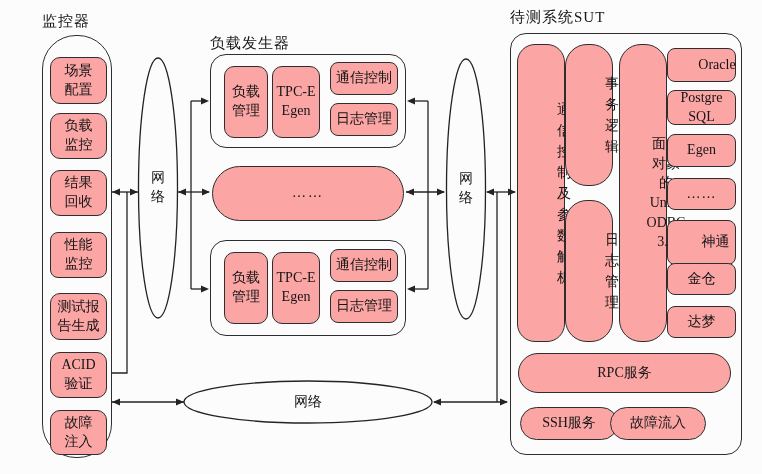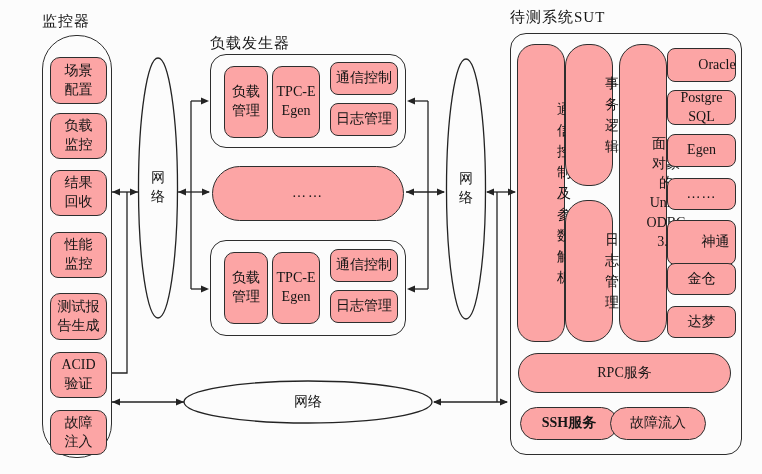--- a/index.html
+++ b/index.html
@@ -86,21 +86,21 @@
   <div class="box" style="left:667px;top:48px;width:69px;height:34px;border-radius:8px;padding-left:31px;">Oracle</div>
   <div class="box" style="left:667px;top:90px;width:69px;height:35px;border-radius:8px;">Postgre
 SQL</div>
   <div class="box" style="left:667px;top:134px;width:69px;height:33px;border-radius:8px;">Egen</div>
   <div class="box" style="left:667px;top:178px;width:69px;height:32px;border-radius:8px;letter-spacing:1px;">……</div>
   <div class="box" style="left:667px;top:220px;width:69px;height:45px;border-radius:8px;padding-left:28px;">神通</div>
   <div class="box" style="left:667px;top:263px;width:69px;height:32px;border-radius:8px;">金仓</div>
   <div class="box" style="left:667px;top:306px;width:69px;height:32px;border-radius:8px;">达梦</div>
 
   <div class="box" style="left:518px;top:353px;width:213px;height:40px;border-radius:20px;">RPC服务</div>
-  <div class="box" style="left:520px;top:407px;width:98px;height:33px;border-radius:17px;font-weight:bold;">SSH服务</div>
+  <div class="box" style="left:520px;top:407px;width:98px;height:33px;border-radius:17px;">SSH服务</div>
   <div class="box" style="left:610px;top:407px;width:96px;height:33px;border-radius:17px;">故障流入</div>
 
   <div class="lbl" style="left:144px;top:160px;width:28px;height:56px;">网
 络</div>
   <div class="lbl" style="left:452px;top:161px;width:28px;height:56px;">网
 络</div>
   <div class="lbl" style="left:280px;top:392px;width:56px;height:20px;">网络</div>
 
   <svg class="wires" width="762" height="474" viewBox="0 0 762 474">
     <g stroke="#232323" stroke-width="1.3" fill="none">

